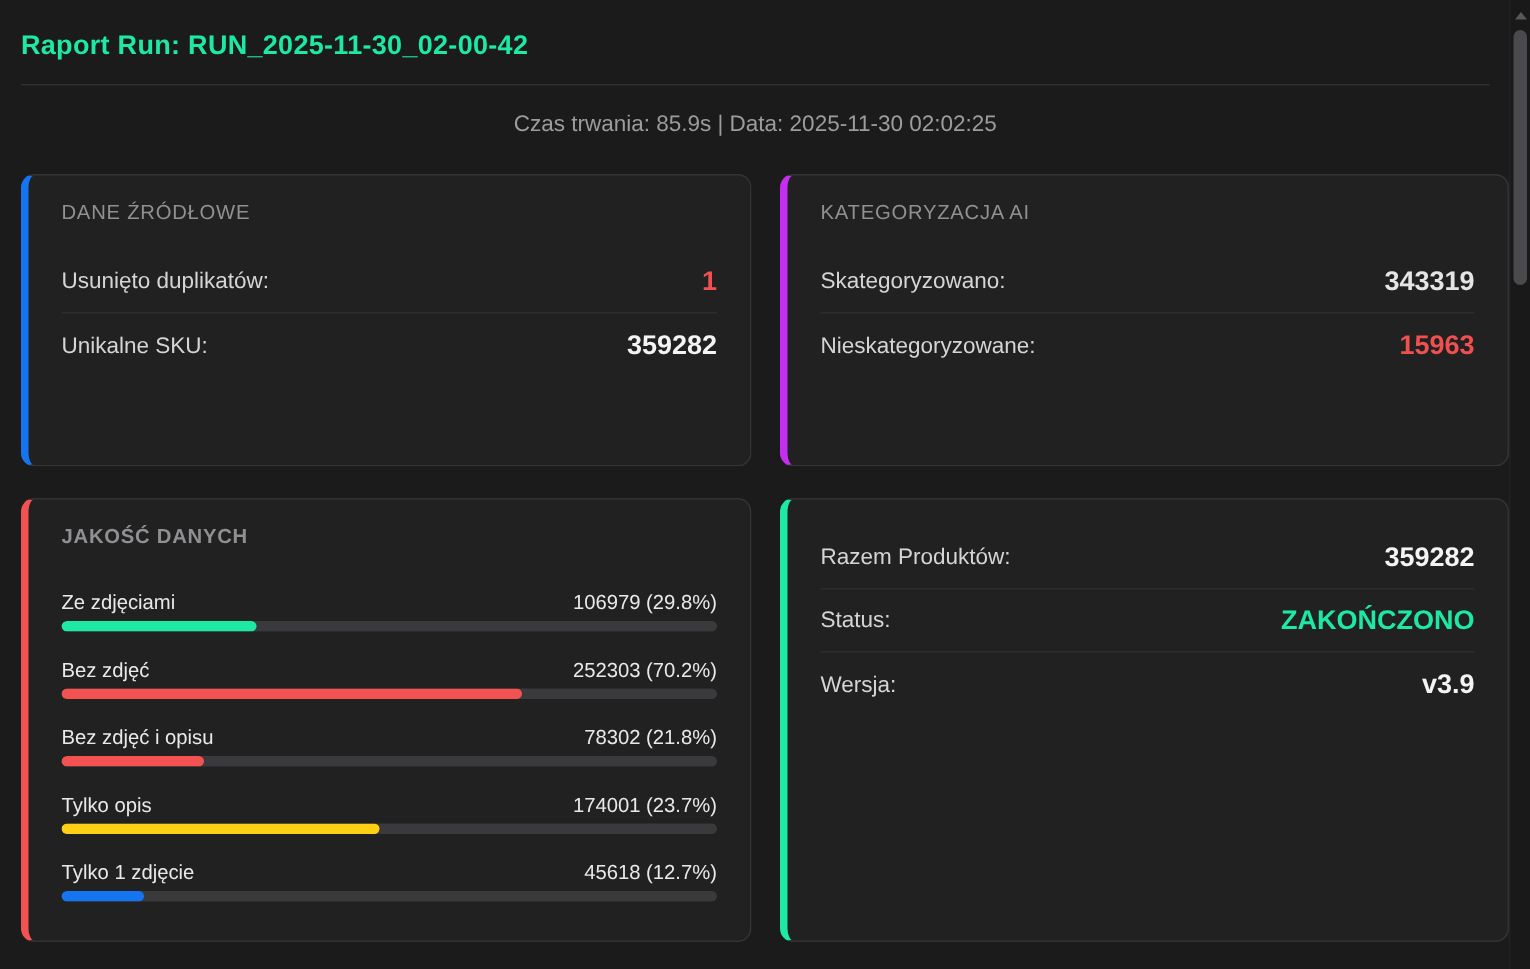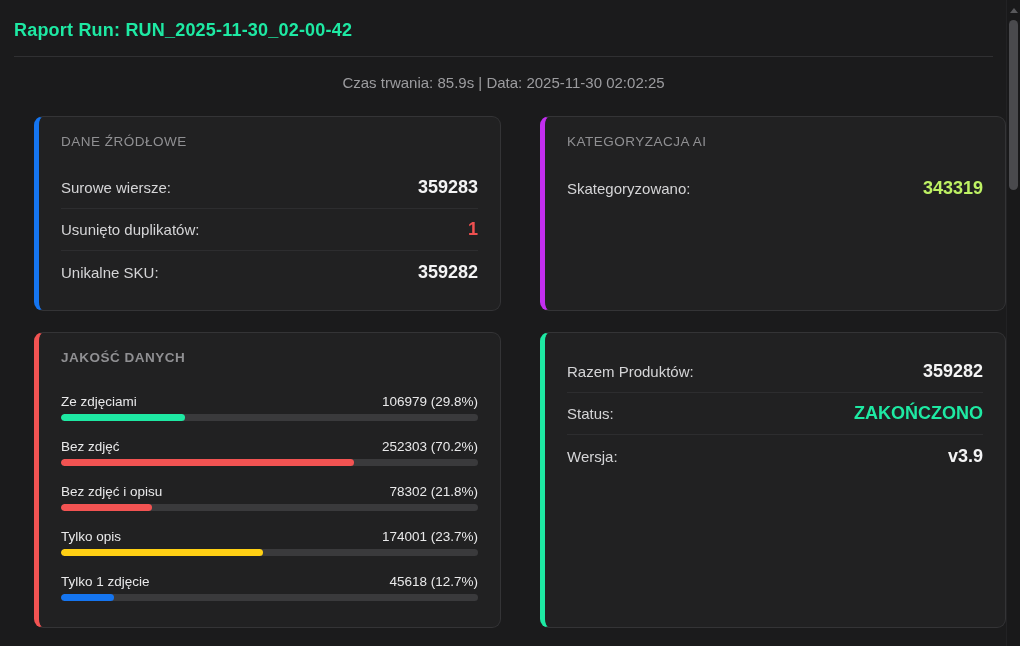--- a/index.html
+++ b/index.html
@@ -38,21 +38,20 @@
     column-gap: 19px;
     row-gap: 21px;
   }
   .card {
     background: #212122;
     border: 1px solid #343436;
     border-left: 5px solid #888;
     border-radius: 9px;
     padding: 18px 22px 0 22px;
     overflow: hidden;
-    margin-left: 20px;
   }
   .card-title {
     font-size: 13.5px;
     color: #909093;
     letter-spacing: 0.5px;
     line-height: 14px;
   }
   .stat-title { margin-bottom: 18px; }
 
   .stat-row {
@@ -115,38 +114,38 @@
 
   <div class="report-title">Raport Run: RUN_2025-11-30_02-00-42</div>
   <hr class="header-divider">
   <div class="subtitle">Czas trwania: 85.9s | Data: 2025-11-30 02:02:25</div>
 
   <div class="grid">
 
     <div class="card" style="border-left-color: rgb(21, 117, 240);">
       <div class="card-title stat-title">DANE ŹRÓDŁOWE</div>
       <div class="stat-row">
-        <span class="stat-label">Surowe wiersze:</span>
-        <span class="stat-value" style="color: rgb(244, 244, 245);">359283</span>
-      </div>
-      <div class="stat-row">
         <span class="stat-label">Usunięto duplikatów:</span>
         <span class="stat-value" style="color: rgb(240, 80, 80);">1</span>
       </div>
       <div class="stat-row">
         <span class="stat-label">Unikalne SKU:</span>
         <span class="stat-value" style="color: rgb(244, 244, 245);">359282</span>
       </div>
     </div>
 
     <div class="card" style="border-left-color: rgb(195, 46, 240);">
       <div class="card-title stat-title">KATEGORYZACJA AI</div>
       <div class="stat-row">
         <span class="stat-label">Skategoryzowano:</span>
-        <span class="stat-value" style="color: #bef264;">343319</span>
+        <span class="stat-value" style="color: #e5e5e5;">343319</span>
+      </div>
+      <div class="stat-row">
+        <span class="stat-label">Nieskategoryzowane:</span>
+        <span class="stat-value" style="color: rgb(240, 80, 80);">15963</span>
       </div>
     </div>
 
     <div class="card" style="border-left-color: rgb(242, 83, 82);">
       <div class="card-title qtitle">JAKOŚĆ DANYCH</div>
 
       <div class="bar-row">
         <div class="bar-row-head">
           <span>Ze zdjęciami</span>
           <span>106979 (29.8%)</span>

